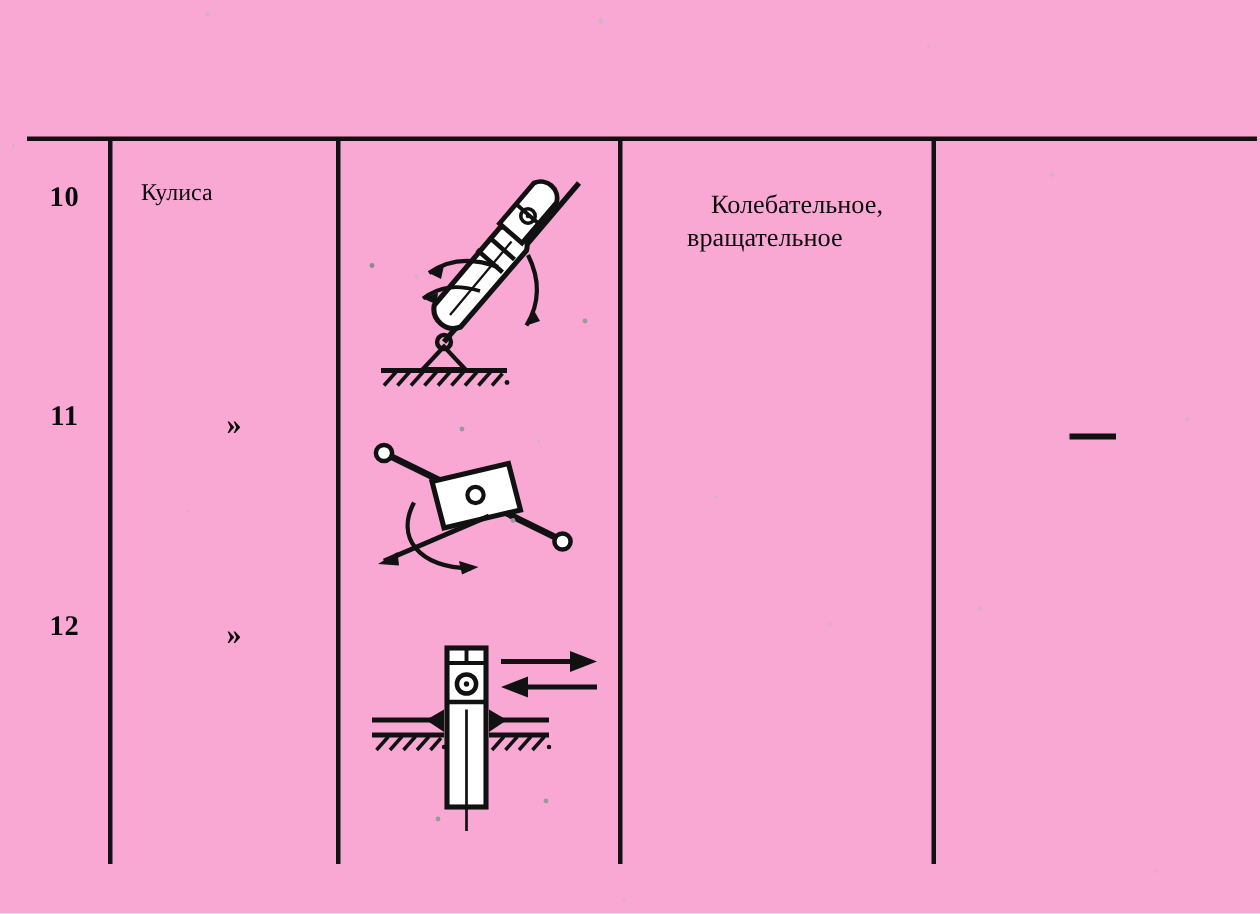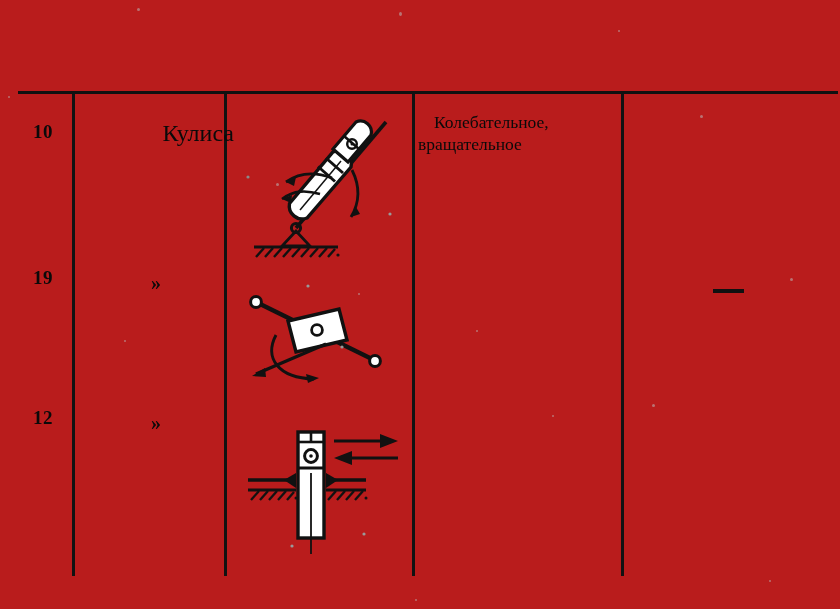--- a/index.html
+++ b/index.html
@@ -13,21 +13,21 @@
     position: relative;
     font-family: "Liberation Serif", serif;
     color: #0a0a0a;
     overflow: hidden;
   }
 
   
   #scan-page {
     position: absolute;
     inset: 0;
-    background: #b91c1c;
+    background: #f9a8d4;
     text-decoration: underline;
   }
   .speck {
     position: absolute;
     background: #b9b9b9;
     border-radius: 50%;
     opacity: .55;
   }
 
   
@@ -61,22 +61,21 @@
     letter-spacing: .5px;
   }
   #row-number-10 { left: 16px; top: 121px; }
   #row-number-11 { left: 16px; top: 267px; }
   #row-number-12 { left: 16px; top: 407px; }
 
   .name-cell {
     position: absolute;
     left: 80px;
     width: 140px;
-    font-size: 24px;
-    text-align: right;
+    font-size: 16px;
   }
   #name-cell-10 { top: 120px; padding-left: 14px; }
 
   .ditto-mark {
     position: absolute;
     width: 140px;
     left: 80px;
     text-align: center;
     font-size: 20px;
     font-weight: 700;
@@ -86,21 +85,21 @@
   #ditto-12 { top: 412px; }
 
   .motion-cell {
     position: absolute;
     left: 418px;
     width: 200px;
     font-size: 17.5px;
     line-height: 1.28;
     white-space: pre-line;
   }
-  #motion-cell-10 { top: 111px; text-indent: 16px; }
+  #motion-cell-10 { top: 125px; text-indent: 16px; margin-left: 40px; }
   #motion-cell-11 { top: 288px; text-indent: 26px; }
   #motion-cell-12 { top: 423px; text-indent: 12px; }
 
   .purpose-cell {
     position: absolute;
     left: 628px;
     width: 208px;
     font-size: 17.5px;
     line-height: 1.3;
     white-space: pre-line;
@@ -207,21 +206,21 @@
     </g>
 
     <circle cx="14" cy="73" r="1.6" fill="#8a8a8a"></circle>
     <circle cx="156" cy="110" r="1.6" fill="#9a9a9a"></circle>
   </svg>
 
   <div class="motion-cell" id="motion-cell-10">Колебательное,
 вращательное</div>
 
 
-  <div class="row-number" id="row-number-11">19</div>
+  <div class="row-number" id="row-number-11">11</div>
 
   <div class="ditto-mark" id="ditto-11">»</div>
 
   <svg class="diagram" id="diagram-11" width="176" height="122" viewBox="0 0 176 122">
 
     <line x1="24" y1="25" x2="140" y2="82" stroke="#111" stroke-width="4.4"></line>
 
     <circle cx="22" cy="24" r="5.4" fill="#fff" stroke="#111" stroke-width="3"></circle>
     <circle cx="141" cy="83" r="5.4" fill="#fff" stroke="#111" stroke-width="3"></circle>
 

